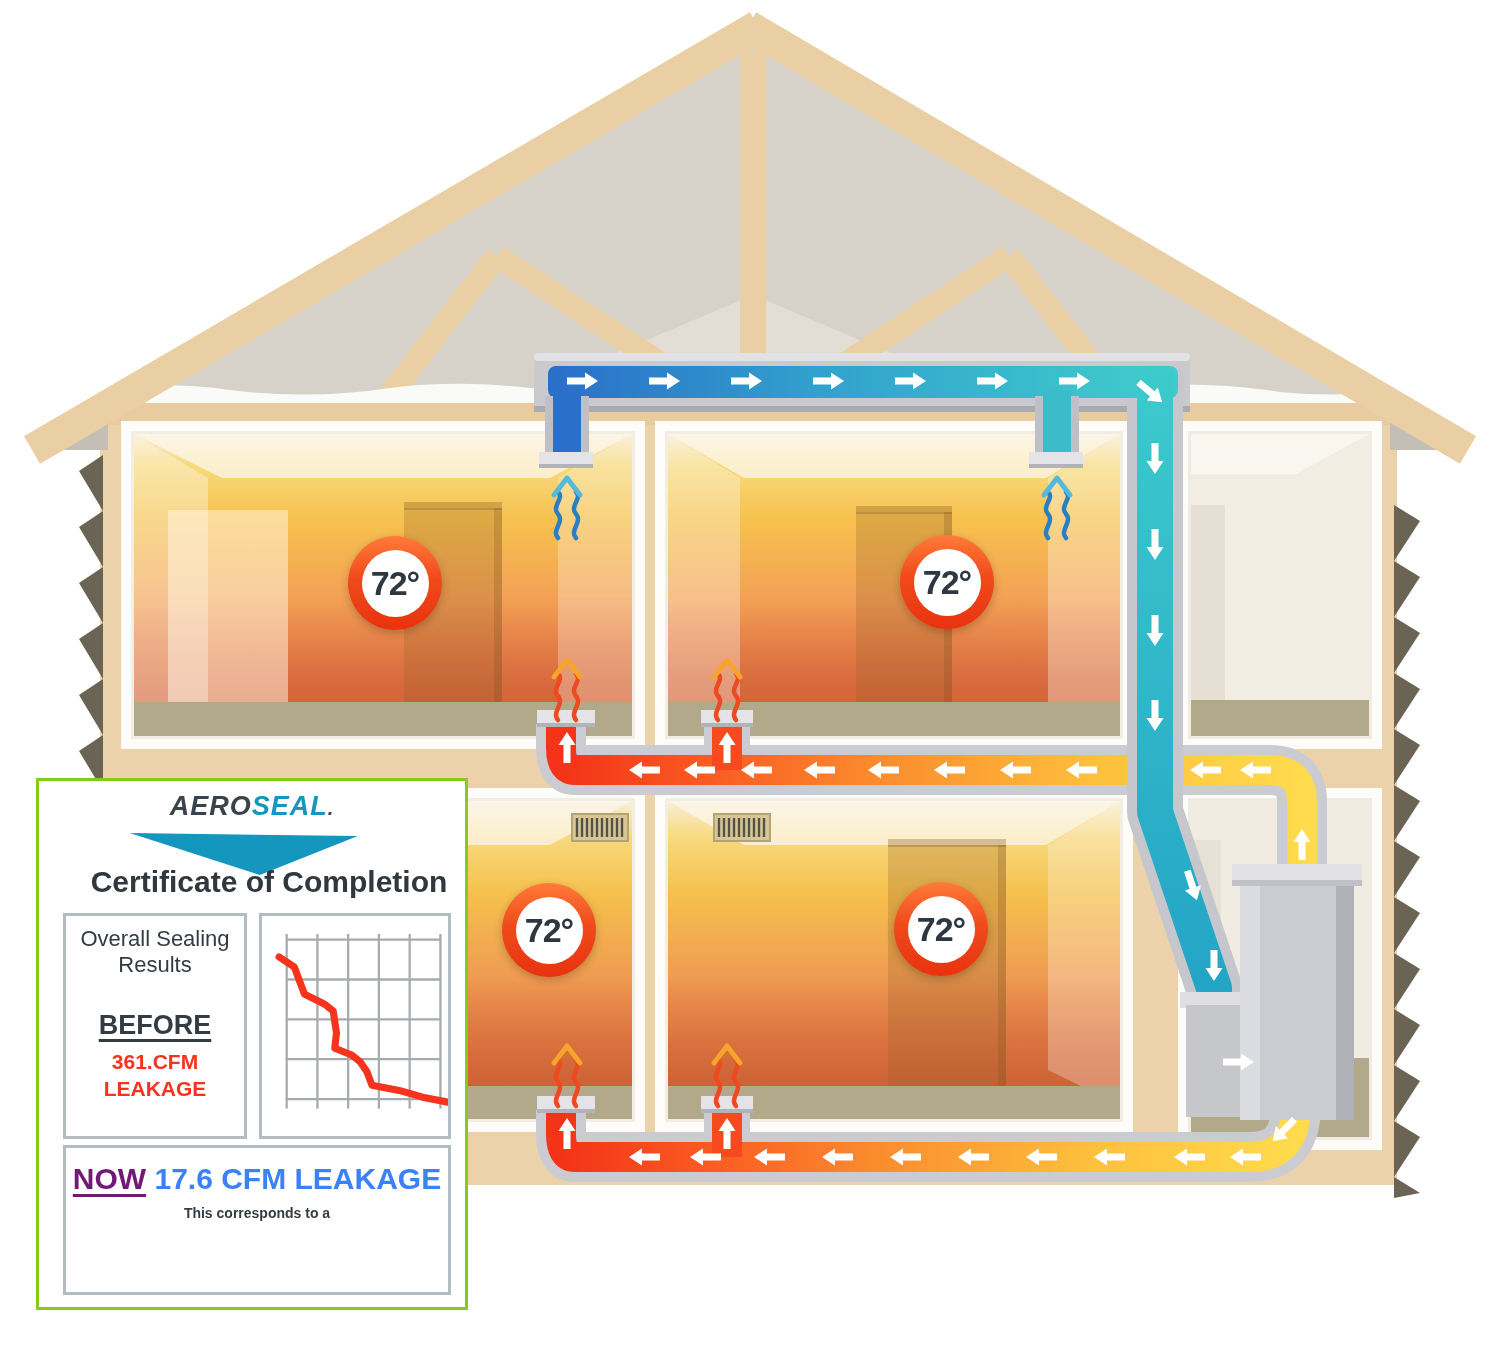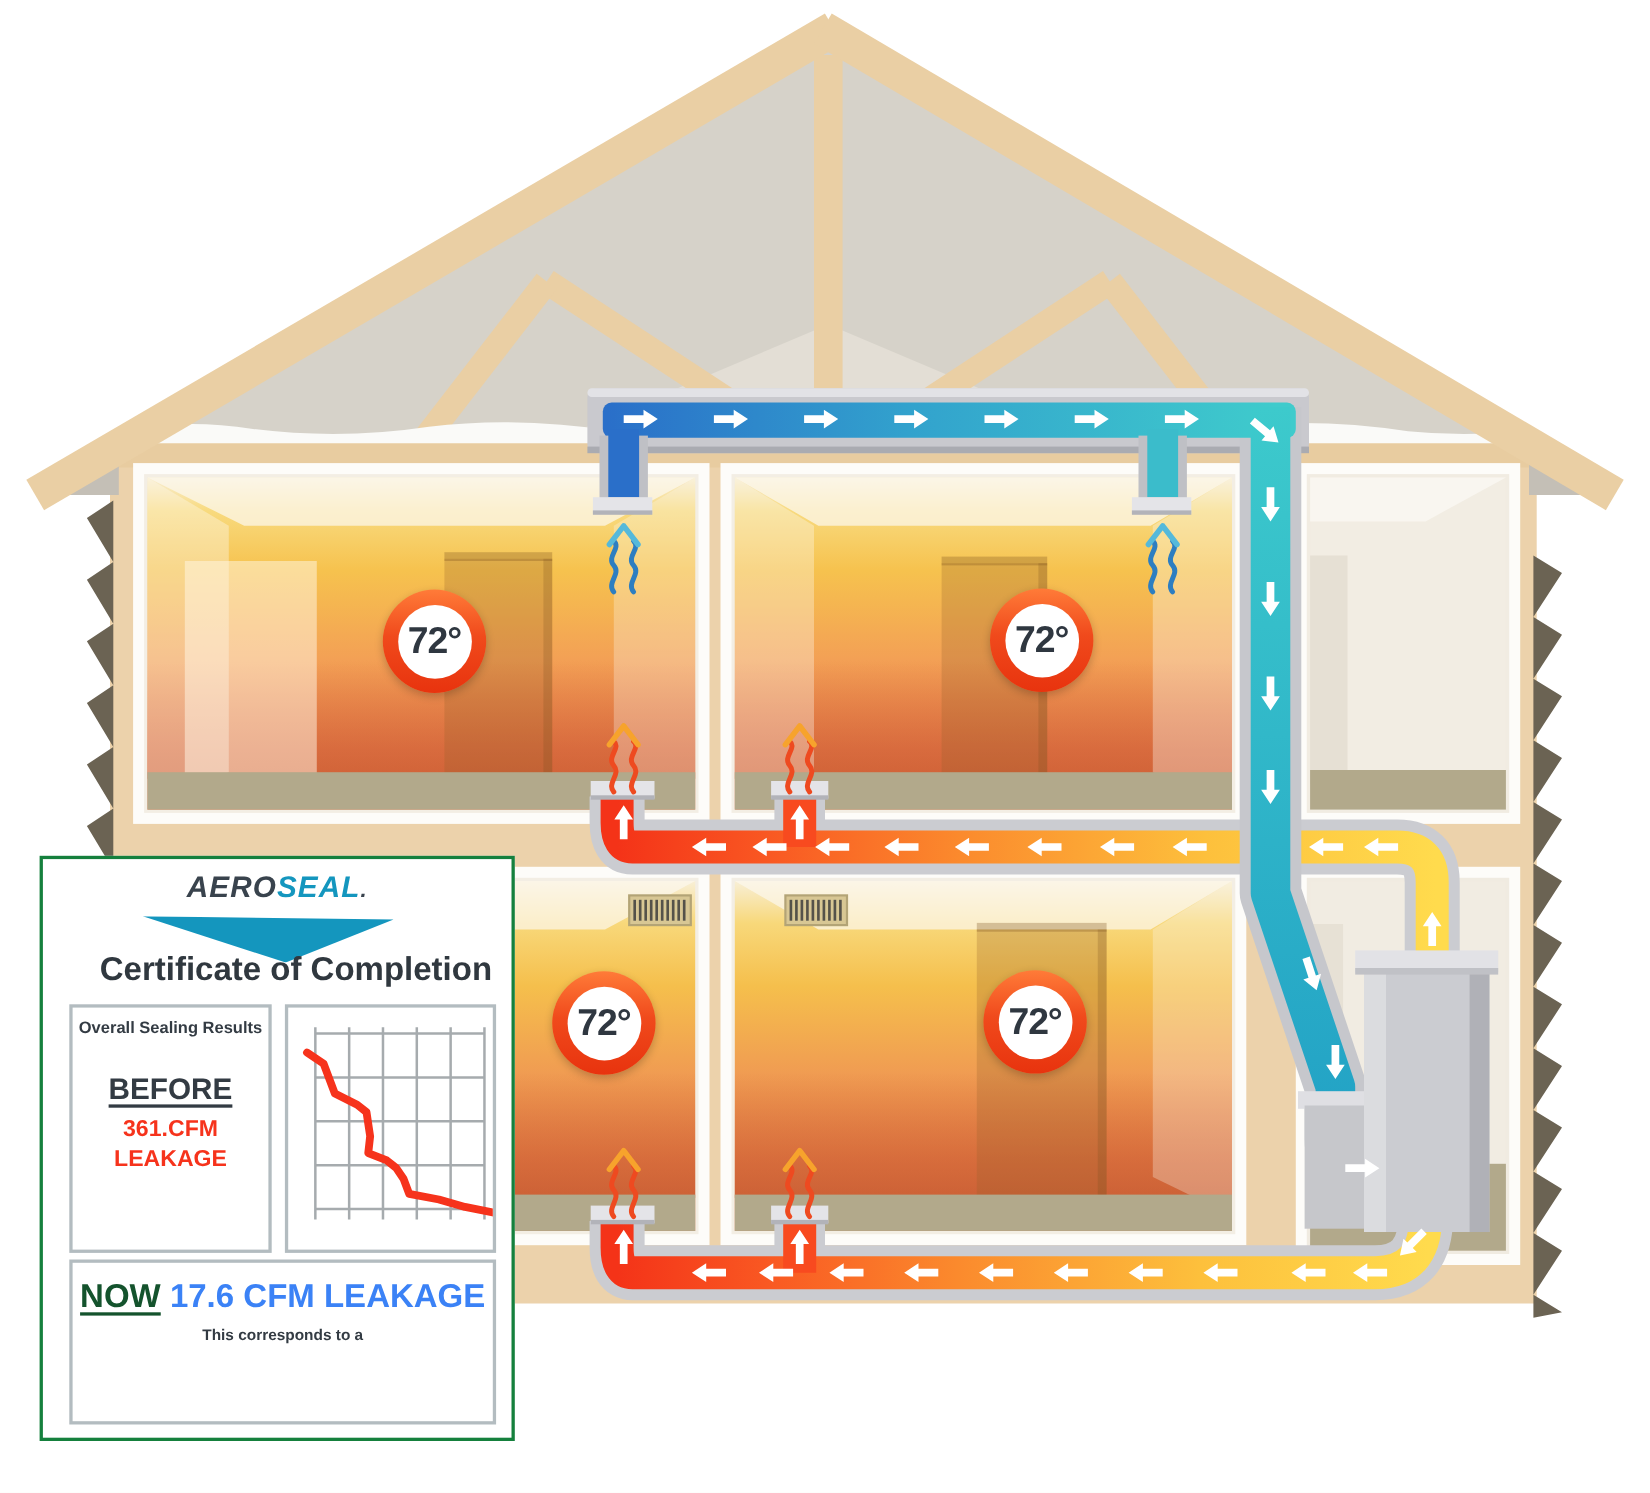--- a/index.html
+++ b/index.html
@@ -11,39 +11,39 @@
   .badge{position:absolute;width:94px;height:94px;border-radius:50%;
          background:linear-gradient(180deg,#ff7b38 0%,#f04a1c 45%,#e8330e 100%);
          display:flex;align-items:center;justify-content:center;
          box-shadow:0 3px 8px rgba(0,0,0,.22);}
   .badge-inner{width:67px;height:67px;background:#ffffff;border-radius:50%;
          display:flex;align-items:center;justify-content:center;
          font-weight:700;font-size:34px;letter-spacing:-1px;color:#2f3740;}
 
   
   .cert{position:absolute;left:36px;top:778px;width:432px;height:532px;background:#ffffff;
-        border:3px solid #15803d;box-sizing:border-box;color:#333b43;}
+        border:3px solid #84cc16;box-sizing:border-box;color:#333b43;}
   .cert-logo{position:absolute;top:10px;left:0;width:100%;text-align:center;
         font-style:italic;font-weight:700;font-size:27px;letter-spacing:1px;}
   .cert-logo .aero{color:#39434d;}
   .cert-logo .seal{color:#1496be;}
   .cert-logo .suffix{color:#39434d;font-size:20px;}
   .cert-swoosh{position:absolute;top:52px;left:50%;transform:translateX(-54%);}
   .cert-title{position:absolute;top:84px;left:0;width:100%;text-align:center;
         font-weight:700;font-size:30px;color:#30383f;padding-left:17px;}
   .cert-box{position:absolute;border:3px solid #b3bcc0;box-sizing:border-box;}
   .box-left{left:24px;top:132px;width:184px;height:226px;text-align:center;}
-  .box-left .osr{margin-top:10px;font-weight:700;font-size:15px;}
+  .box-left .osr{margin-top:10px;font-weight:400;font-size:22px;}
   .box-left .before{margin-top:32px;font-weight:700;font-size:27px;
         text-decoration:underline;text-decoration-thickness:3px;text-underline-offset:5px;}
   .box-left .val{font-weight:700;font-size:21px;color:#f6331c;line-height:1.28;margin-top:8px;}
   .box-right{left:220px;top:132px;width:192px;height:226px;}
   .box-now{left:24px;top:364px;width:388px;height:150px;text-align:center;}
   .box-now .line1{margin-top:14px;font-weight:700;font-size:30px;}
-  .box-now .now{color:#14532d;text-decoration:underline;text-decoration-thickness:3px;text-underline-offset:5px;}
+  .box-now .now{color:#701a75;text-decoration:underline;text-decoration-thickness:3px;text-underline-offset:5px;}
   .box-now .nowval{color:#3b82f6;}
   .box-now .note{font-weight:700;font-size:14px;line-height:1.3;margin-top:8px;}
 </style>
 </head>
 <body>
 
 <div class="stage">
 
 <svg class="house" width="1500" height="1357" viewBox="0 0 1500 1357">
   <defs>

